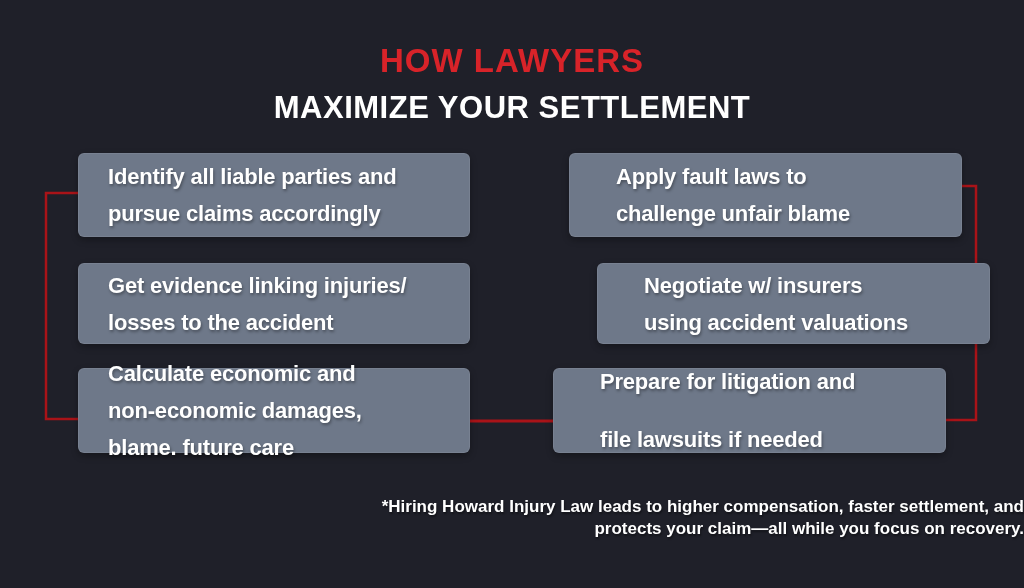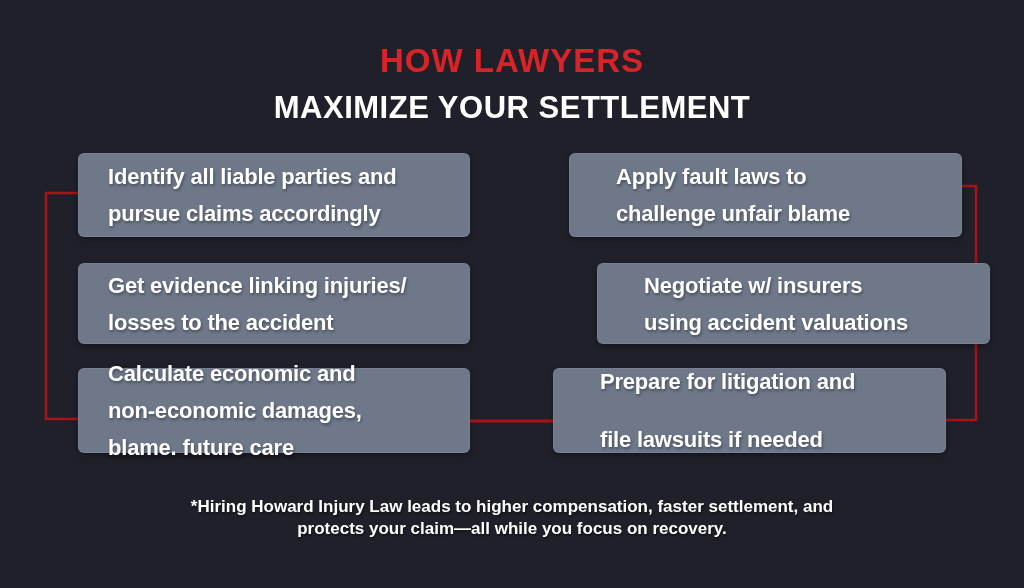--- a/index.html
+++ b/index.html
@@ -85,21 +85,21 @@
   .b2{left:553px; top:153px; width:393px; height:84px;margin-left:16px;}
   .b3{left:78px;  top:263px; width:392px; height:81px;}
   .b4{left:553px; top:263px; width:393px; height:81px;margin-left:44px;}
   .b5{left:78px;  top:368px; width:392px; height:85px;}
   .b6{left:553px; top:368px; width:393px; height:85px;justify-content:space-between;}
   
   .footer-block{
     position:absolute;
     top:496px; left:0;
     width:100%;
-    text-align:center;
+    text-align:right;
   }
   .footer-line{
     color:var(--text);
     font-size:17px;
     font-weight:700;
     line-height:22px;
     text-shadow:1px 2px 2px rgba(0,0,0,0.4);
   }
 </style>
 </head>

